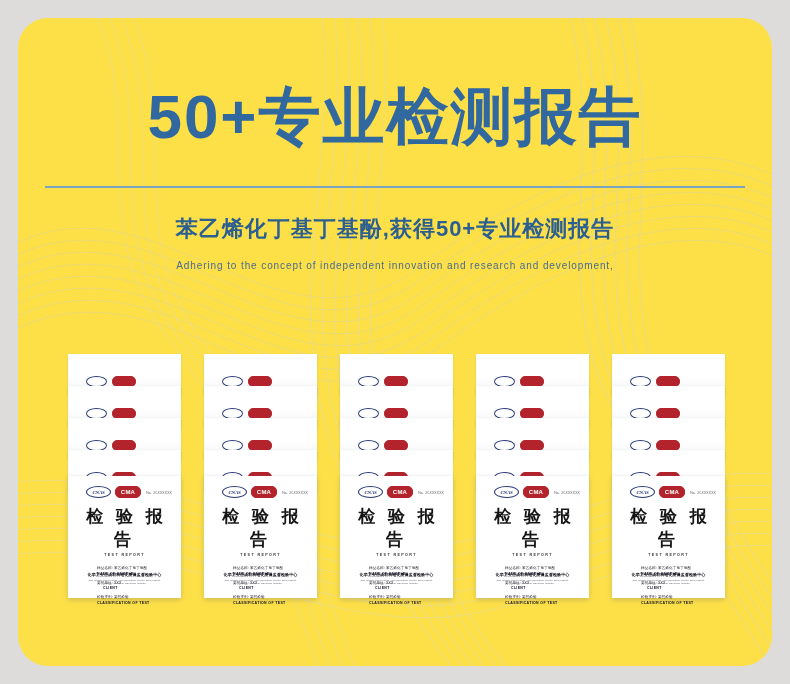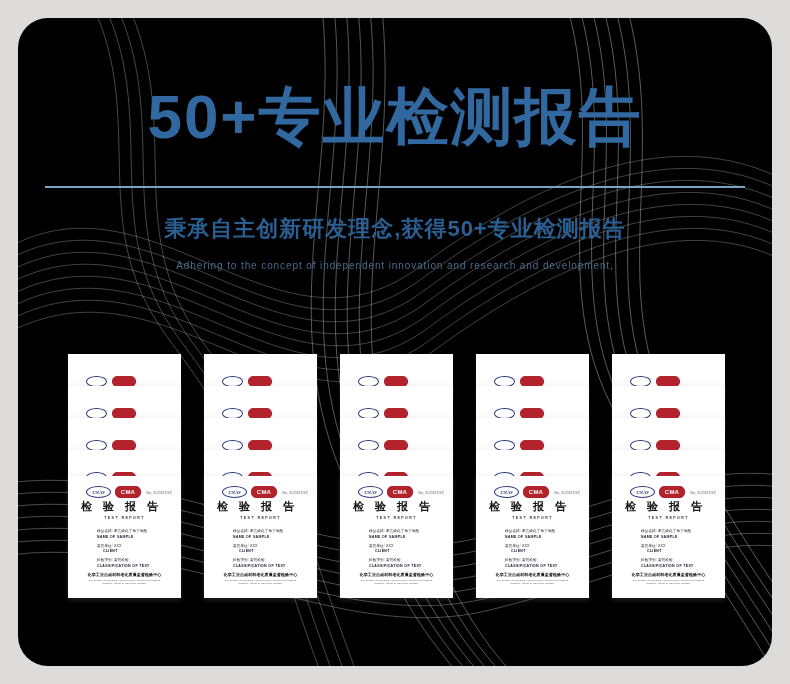--- a/index.html
+++ b/index.html
@@ -9,21 +9,21 @@
     font-family:"Liberation Sans", sans-serif;
     overflow:hidden;
   }
   #root { position:relative; width:790px; height:684px; }
 
   
   .panel {
     position:absolute;
     left:18px; top:18px;
     width:754px; height:648px;
-    background:#000000;
+    background:#fde047;
     border-radius:30px;
     overflow:hidden;
   }
 
   
   .waves { position:absolute; inset:0; pointer-events:none; }
   .waves svg { width:100%; height:100%; display:block; }
 
   
   .header { position:absolute; left:0; top:0; width:754px; z-index:4; }
@@ -146,22 +146,23 @@
   }
   .cma span {
     font-size:6px; font-weight:bold; color:#fff; letter-spacing:.2px;
   }
   .rep-no {
     position:absolute; right:0; top:5px;
     font-size:3.4px; color:#555a60; letter-spacing:.15px;
     white-space:nowrap;
   }
   .cert-title {
-    text-align:left;
-    font-size:11px;
+    text-align:center;
+    margin-top:6px;
+    font-size:17px;
     font-weight:bold;
     color:#161616;
     letter-spacing:4px;
     text-indent:4px;
   }
   .cert-title-en {
     text-align:center;
     margin-top:2px;
     font-size:3.6px;
     font-weight:bold;
@@ -228,21 +229,21 @@
           <path d="M72 -40 C 152 92, 72 202, 162 322 S 252 482, 312 648"></path>
           <path d="M84 -40 C 164 94, 84 204, 174 324 S 264 484, 324 648"></path>
           <path d="M96 -40 C 176 96, 96 206, 186 326 S 276 486, 336 648"></path>
         </g>
       </svg>
     </div>
 
     <div class="header">
       <div class="main-title">50+专业检测报告</div>
       <div class="divider"></div>
-      <div class="sub-cn">秉承自主创新研发理念,获得50+专业检测报告</div>
+      <div class="sub-cn">苯乙烯化丁基丁基酚,获得50+专业检测报告</div>
       <div class="sub-en">
         <div>Adhering to the concept of independent innovation and research and development,</div>
       </div>
     </div>
 
     <div class="cert-row" id="cert-row">
         <div class="cert-stack s0">
           <div class="sheet b0">
             <div class="peek-logos">
               <div class="peek-cnas"></div>

